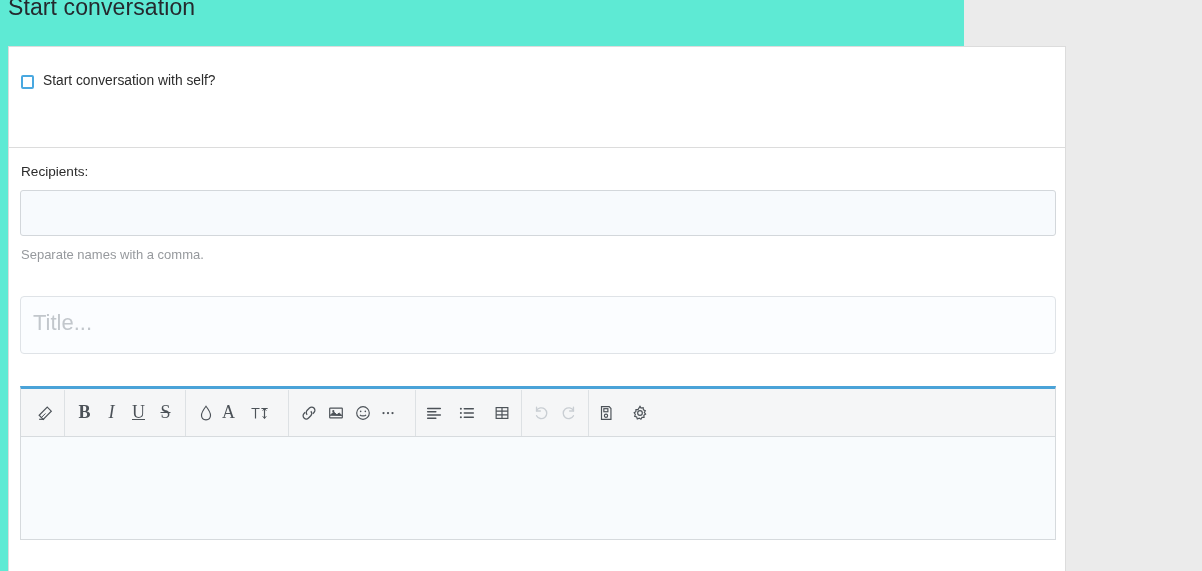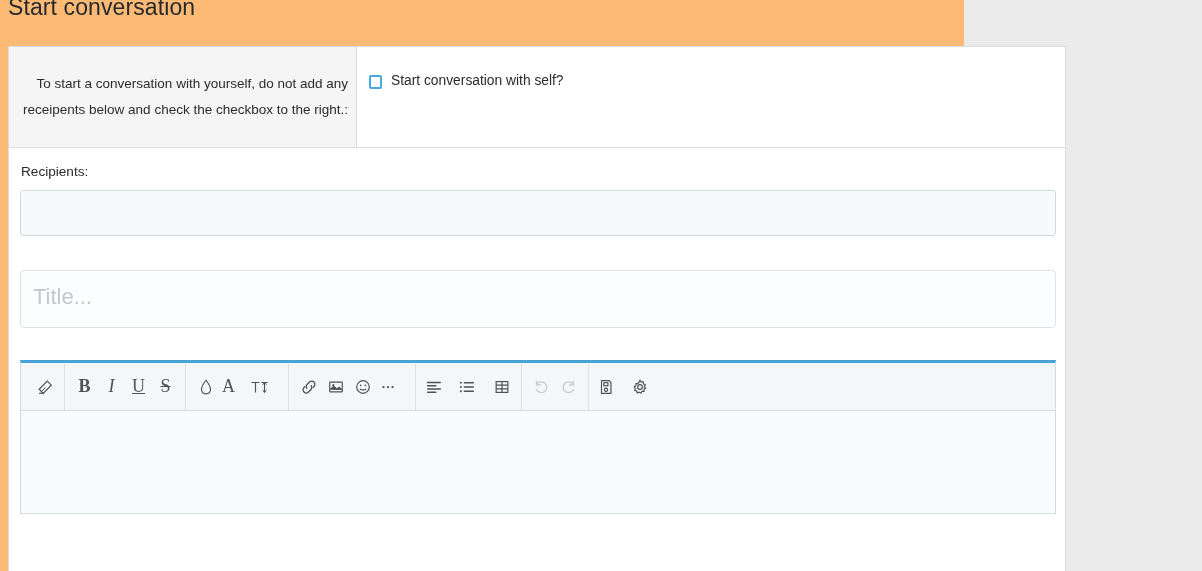--- a/index.html
+++ b/index.html
@@ -11,21 +11,21 @@
     height: 571px;
     overflow: hidden;
     background: #ebebeb;
     font-family: "Liberation Sans", sans-serif;
   }
 
   .page {
     position: relative;
     width: 964px;
     height: 571px;
-    background: #fdba74;
+    background: #5eead4;
   }
 
   
   .page-title {
     position: absolute;
     left: 8px;
     top: -10px;
     font-size: 23px;
     font-weight: 400;
     color: #25292e;
@@ -229,37 +229,35 @@
 </head>
 <body>
 
 <div class="page">
 
   <div class="page-title">Start conversation</div>
 
   <div class="content-panel">
 
     <div class="self-row">
-      <div class="self-row-left">
-        <div class="self-row-left-text">To start a conversation with yourself, do not add any receipents below and check the checkbox to the right.:</div>
-      </div>
       <div class="self-row-right">
         <div class="checkbox-line">
           <div class="cbox"></div>
           <div class="cbox-label">Start conversation with self?</div>
         </div>
       </div>
     </div>
 
     <div class="form-body">
 
       <div class="field-label">Recipients:</div>
 
       <input class="recipients-input" type="text" value="" style="">
 
+      <div class="help-text">Separate names with a comma.</div>
 
       <input class="title-input" type="text" placeholder="Title..." style="">
 
       <div class="editor">
 
         <div class="toolbar">
 
           <div class="tb-group">
             <div class="tb-btn">
               <svg width="18" height="18" viewBox="0 0 20 20" fill="none" stroke="#4c5258" stroke-width="1.3">

